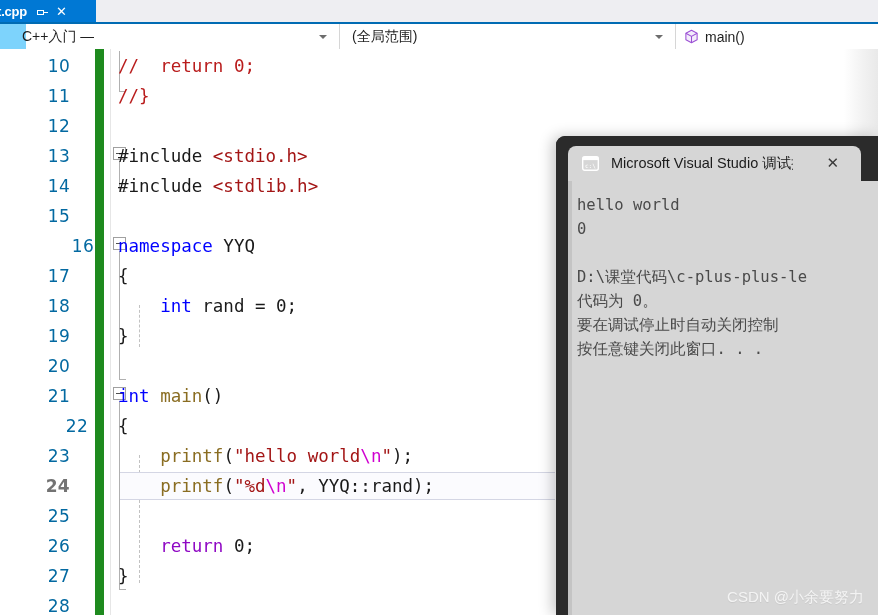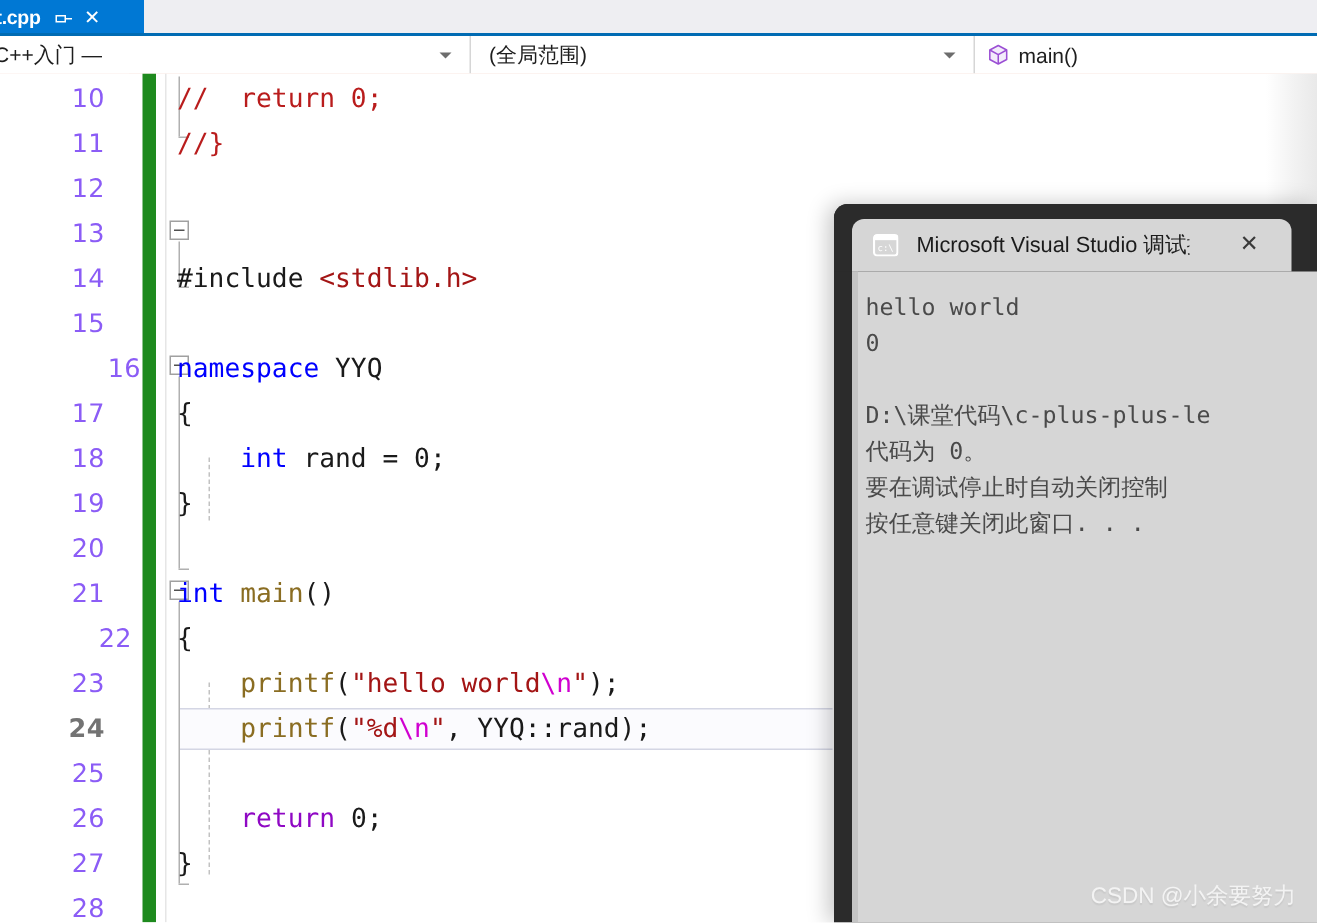--- a/index.html
+++ b/index.html
@@ -79,23 +79,24 @@
     line-height: 1;
     font-weight: 400;
   }
 
   
   .navbar {
     position: absolute;
     left: 0; top: 22px;
     width: 878px;
     height: 27px;
-    background: #c2410c;
+    background: #7dd3fc;
     border-top: 2px solid #006bb3;
     box-sizing: border-box;
+    padding-left: 26px;
   }
   .navbar-inner {
     position: relative;
     width: 878px;
     height: 25px;
     display: flex;
     align-items: stretch;
     background: #ffffff;
   }
   .nav-combo {
@@ -179,21 +180,21 @@
     width: 878px;
     height: 30px;
     display: flex;
     align-items: center;
   }
   .lineno {
     width: 70px;
     text-align: right;
     font-family: "DejaVu Sans", "Liberation Sans", sans-serif;
     font-size: 17px;
-    color: #8b5cf6;
+    color: #0369a1;
     flex: 0 0 auto;
     letter-spacing: 0.3px;
   }
   .row.current .lineno { color: #737373; font-weight: bold; }
 
   .code {
     position: absolute;
     left: 118px;
     font-family: "DejaVu Sans Mono", "Liberation Mono", monospace;
     font-size: 17.5px;
@@ -426,20 +427,21 @@
         <div class="row" style="top: 32px;">
           <div class="lineno">11</div>
           <div class="code"><span class="t-comment">//}</span></div>
         </div>
         <div class="row" style="top: 62px;">
           <div class="lineno">12</div>
           <div class="code"></div>
         </div>
         <div class="row" style="top: 92px;">
           <div class="lineno">13</div>
+          <div class="code"><span class="t-pp">#include </span><span class="t-header">&lt;stdio.h&gt;</span></div>
         </div>
         <div class="row" style="top: 122px;">
           <div class="lineno">14</div>
           <div class="code"><span class="t-pp">#include </span><span class="t-header">&lt;stdlib.h&gt;</span></div>
         </div>
         <div class="row" style="top: 152px;">
           <div class="lineno">15</div>
           <div class="code"></div>
         </div>
         <div class="row" style="top: 182px; padding-left: 24px;">

